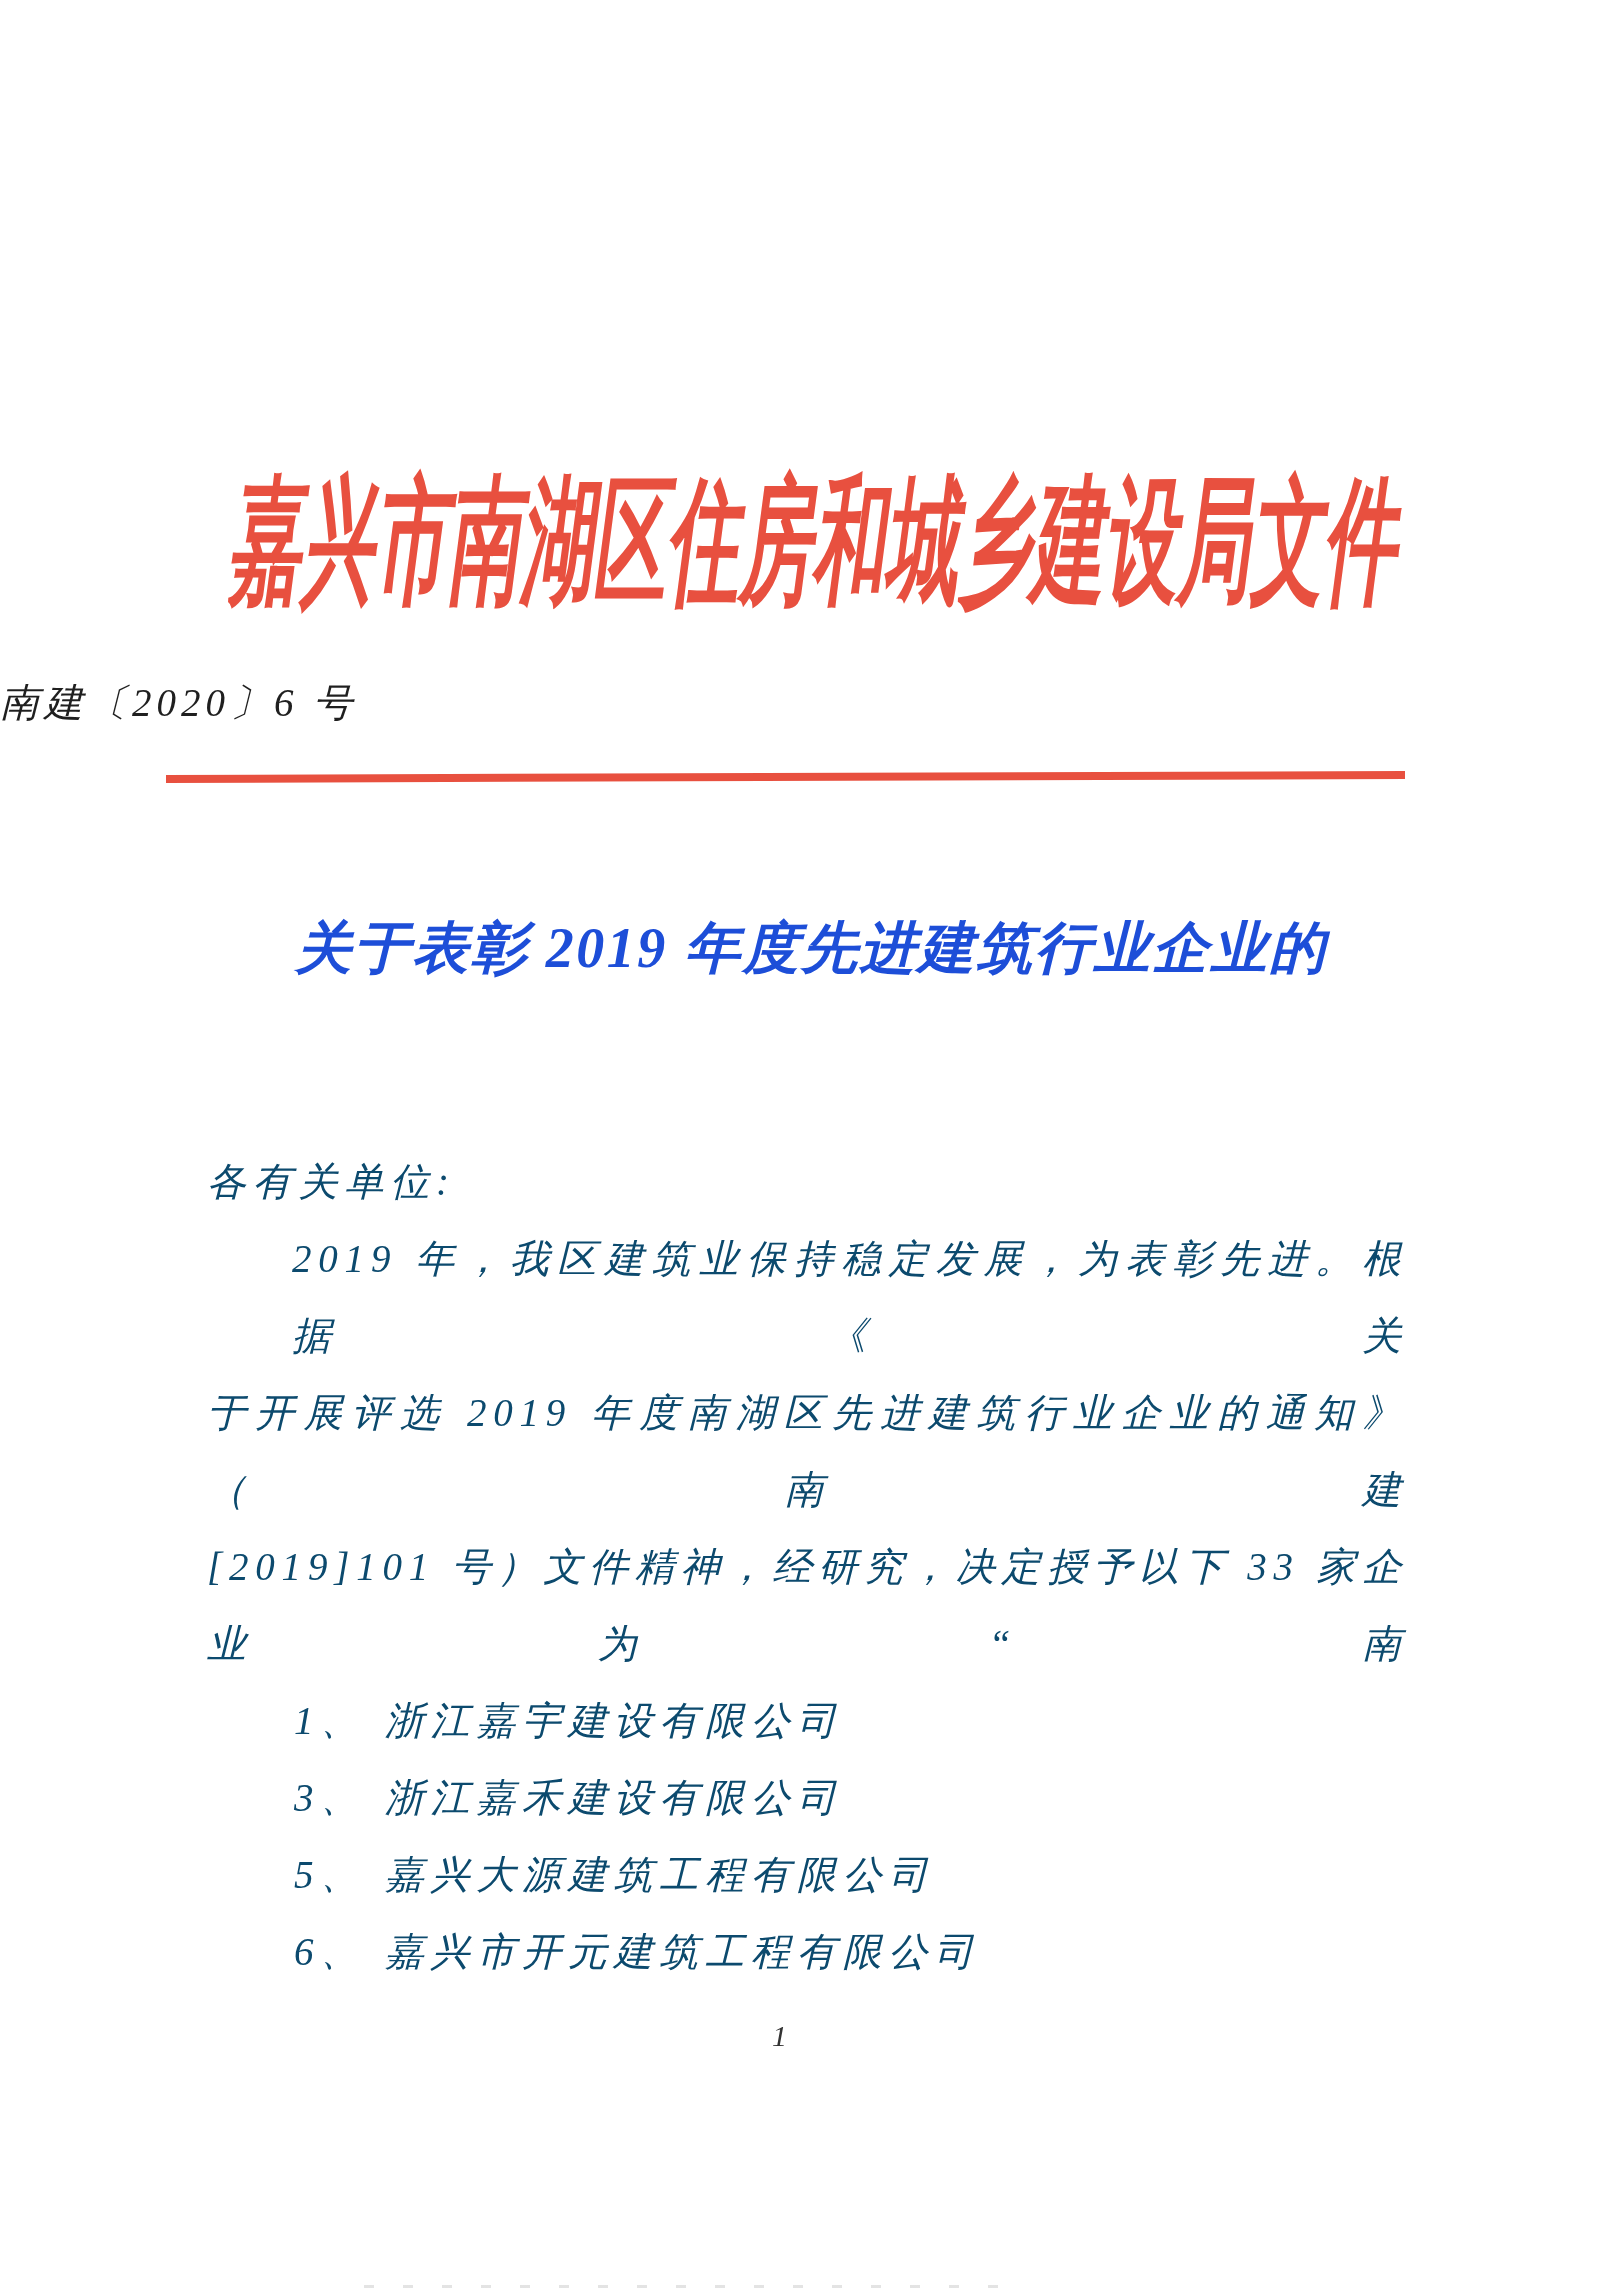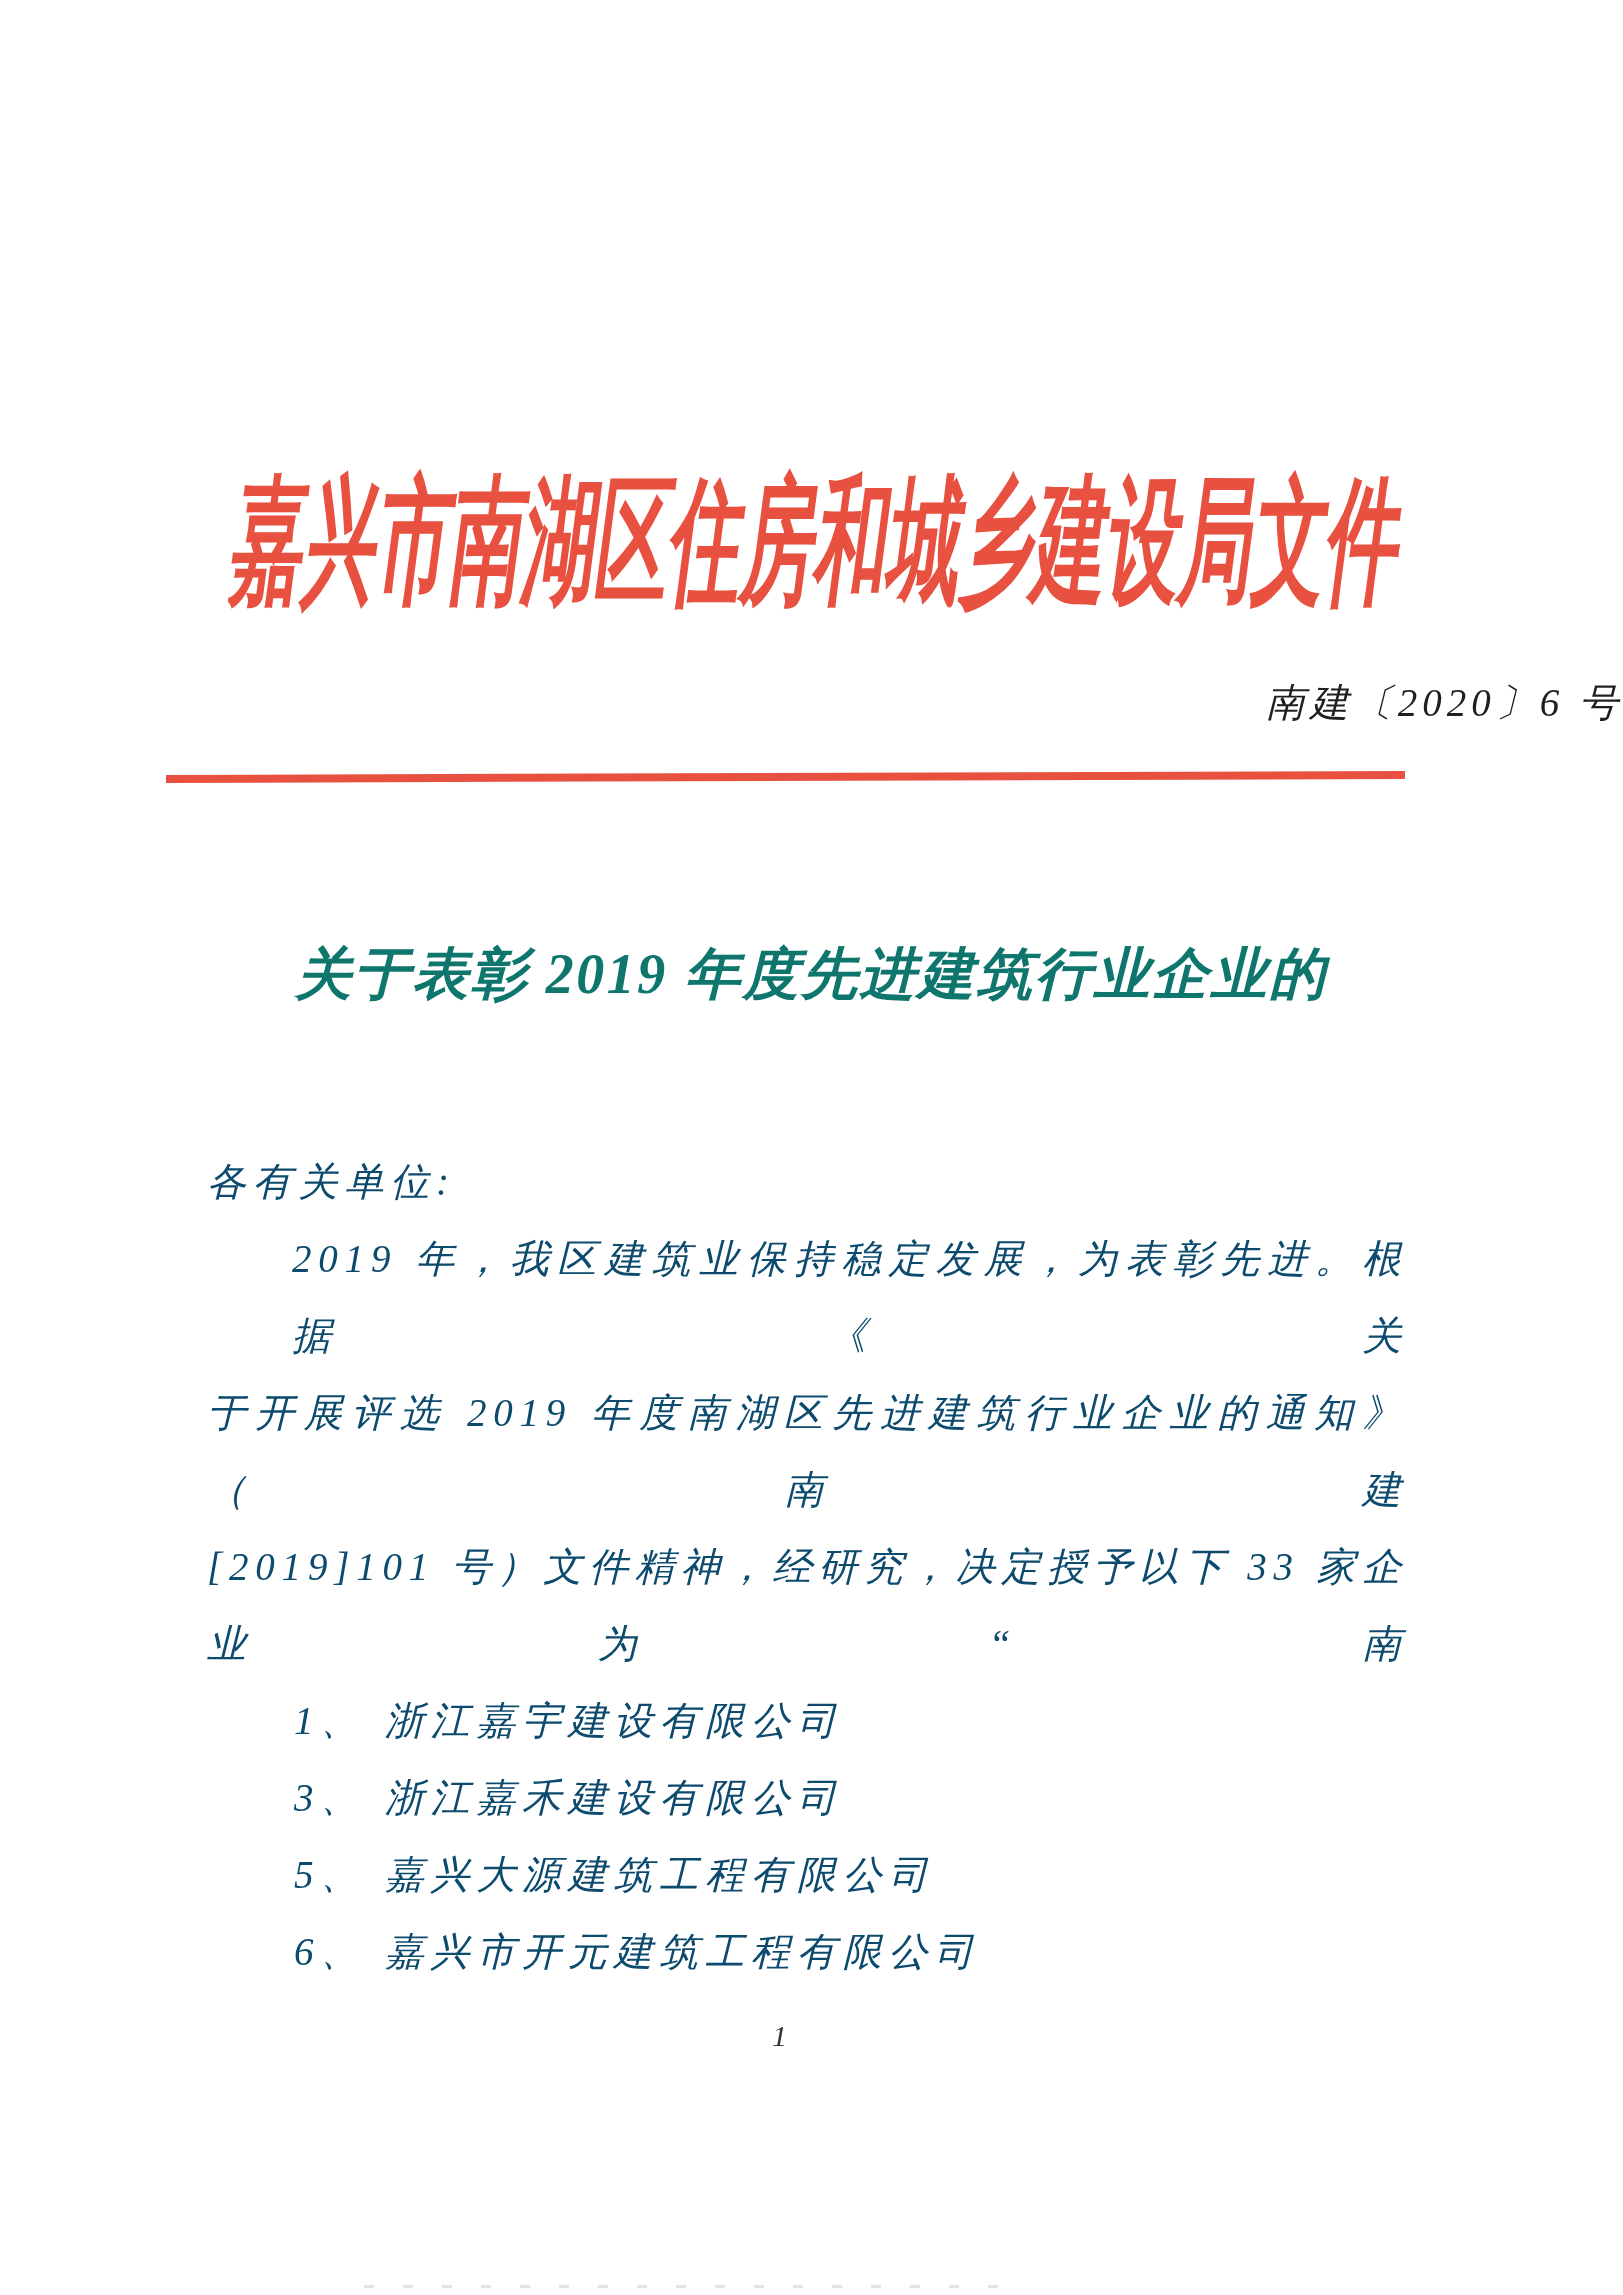--- a/index.html
+++ b/index.html
@@ -32,46 +32,46 @@
     transform: scaleY(1.9);
     transform-origin: top center;
     white-space: nowrap;
   }
   
   .doc-number {
     position: absolute;
     top: 676px;
     left: 0;
     width: 100%;
-    text-align: right;
+    text-align: left;
     font-size: 39px;
     letter-spacing: 5px;
     color: #1f1f1f;
   }
   
   .red-rule {
     position: absolute;
     top: 773px;
     left: 166px;
     width: 1239px;
     height: 7.6px;
     background: #e8503f;
     transform: rotate(-0.18deg);
   }
   
   .doc-title-line1 {
     position: absolute;
-    top: 937px;
+    top: 911px;
     left: 0;
     width: 100%;
     text-align: center;
     font-size: 56px;
     font-weight: 700;
     letter-spacing: 2.5px;
-    color: #0f766e;
+    color: #1d4ed8;
     white-space: nowrap;
   }
   .doc-title-line2 {
     position: absolute;
     top: 991px;
     left: 0;
     width: 100%;
     text-align: center;
     font-size: 56px;
     font-weight: 700;

